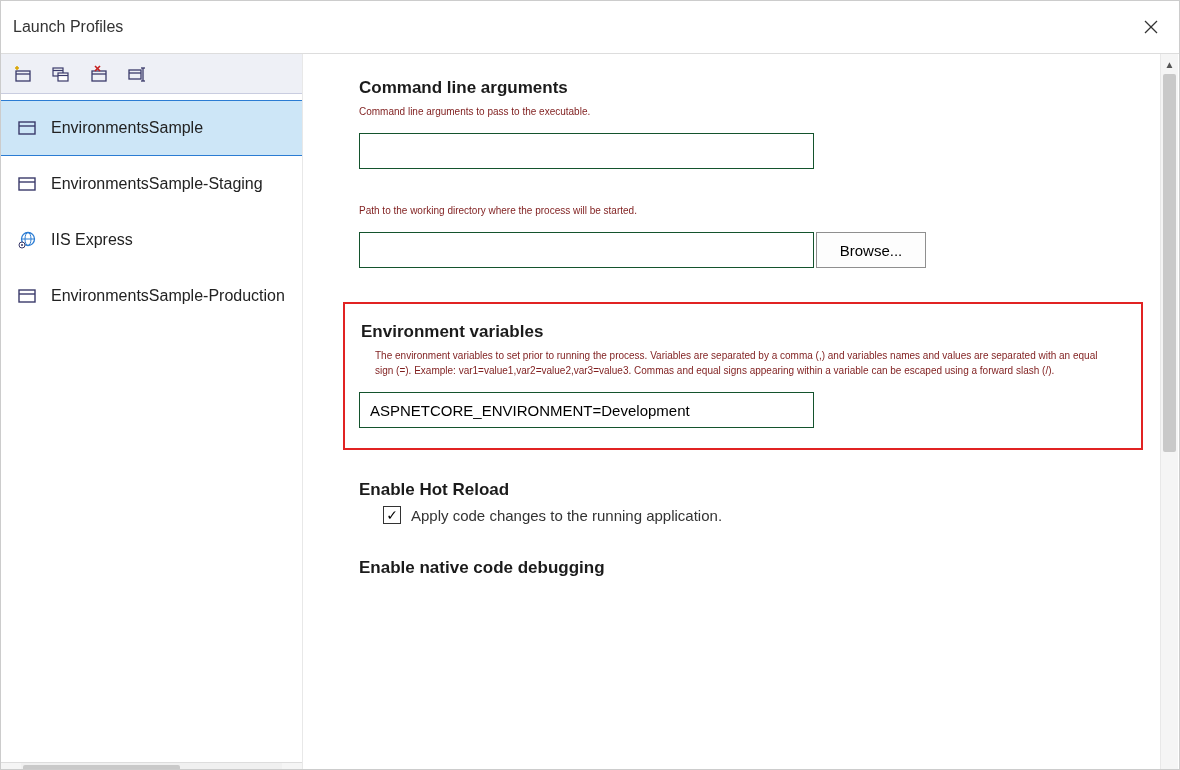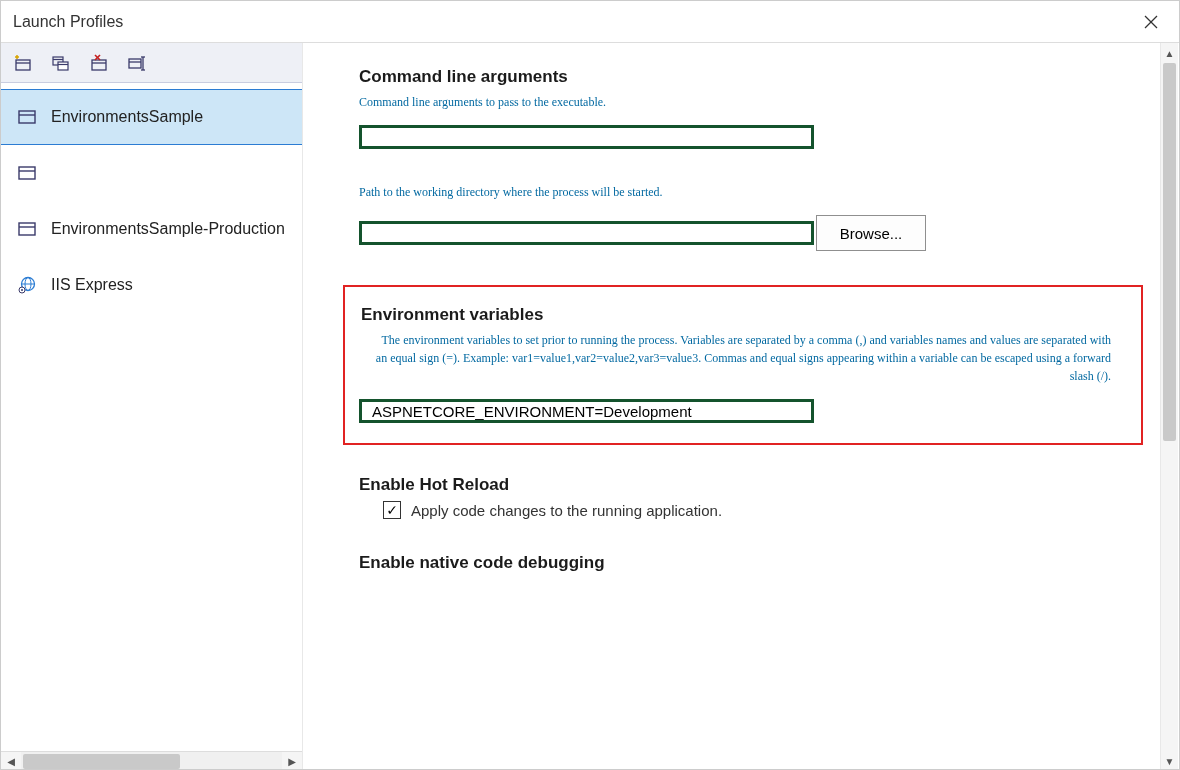--- a/index.html
+++ b/index.html
@@ -7,21 +7,21 @@
     font-family: "Segoe UI", Tahoma, sans-serif;
     font-size: 14px;
     color: #1b1b1b;
     background: #fff;
     width: 1180px;
     height: 770px;
     overflow: hidden;
     border: 1px solid #ccc;
   }
   .titlebar {
-    height: 42px;
+    height: 53px;
     display: flex;
     align-items: center;
     padding: 0 12px;
     border-bottom: 1px solid #ddd;
     background: #fff;
   }
   .titlebar-title { font-size: 16px; color: #333; }
   .titlebar-close {
     margin-left: auto;
     width: 32px; height: 32px;
@@ -88,46 +88,46 @@
   .sidebar-scrollbar .track{flex:1;background:#f0f0f0;height:100%;position:relative;}
   .sidebar-scrollbar .thumb{position:absolute;left:2px;top:2px;height:calc(100% - 4px);width:60%;background:#c9c9c9;border-radius:2px;}
   .content {
     flex: 1;
     overflow: hidden;
     position: relative;
     padding: 24px 40px 0 56px;
   }
   .section { margin-bottom: 34px; }
   .section-title { font-size: 17px; font-weight: 700; color: #1b1b1b; margin-bottom: 6px; }
-  .section-desc { font-size: 12px; color: #0369a1; line-height: 1.5; margin-bottom: 14px; font-family: Liberation Serif, serif; }
+  .section-desc { font-size: 10px; color: #7f1d1d; line-height: 1.5; margin-bottom: 14px; }
   .text-input {
     width: 455px;
-    height: 24px;
-    border: 3px solid #14532d;
+    height: 36px;
+    border: 1px solid #14532d;
     padding: 0 10px;
     font-size: 15px;
     font-family: inherit;
   }
   .browse-row { display: flex; gap: 2px; align-items: center;}
   .browse-btn {
     width: 110px; height: 36px;
     border: 1px solid #8f8f8f;
     background: #fdfdfd;
     cursor: pointer;
     font-size: 15px;
   }
   .highlight-box {
     border: 2px solid #e12323;
     padding: 18px 30px 20px 14px;
     margin-left: -16px;
     margin-right: -4px;
     margin-bottom: 30px;
   }
   .highlight-box .section-title{margin-left:2px;}
-  .highlight-box .section-desc{margin-left:10px;text-align:right;}
+  .highlight-box .section-desc{margin-left:16px;}
   .checkbox-row { display: flex; align-items: center; gap: 10px; font-size: 15px; color: #333; padding-left: 24px;}
   .checkbox {
     width: 18px; height: 18px;
     border: 1px solid #333;
     display: flex; align-items: center; justify-content: center;
     background: #fff;
     cursor: pointer;
   }
   .checkbox.checked::after{content:"✓";font-size:14px;line-height:1;color:#000;}
   .v-scrollbar {
@@ -204,42 +204,43 @@
         </span>
         <span>EnvironmentsSample</span>
       </div>
       <div class="profile-item">
         <span class="icon">
           <svg viewBox="0 0 20 20">
               <rect x="2" y="4" width="16" height="12" fill="none" stroke="#3a3a6a" stroke-width="1.4"></rect>
               <line x1="2" y1="8" x2="18" y2="8" stroke="#3a3a6a" stroke-width="1.4"></line>
             </svg>
         </span>
-      </div>
-      <div class="profile-item">
-        <span class="icon">
-          <svg viewBox="0 0 20 20">
-              <rect x="2" y="4" width="16" height="12" fill="none" stroke="#3a3a6a" stroke-width="1.4"></rect>
-              <line x1="2" y1="8" x2="18" y2="8" stroke="#3a3a6a" stroke-width="1.4"></line>
-            </svg>
-        </span>
-        <span>EnvironmentsSample-Production</span>
+        <span>EnvironmentsSample-Staging</span>
       </div>
       <div class="profile-item">
         <span class="icon">
           <svg viewBox="0 0 20 20">
             <circle cx="11" cy="9" r="6.5" fill="none" stroke="#2b7cd3" stroke-width="1.3"></circle>
             <ellipse cx="11" cy="9" rx="3" ry="6.5" fill="none" stroke="#2b7cd3" stroke-width="1"></ellipse>
             <line x1="4.5" y1="9" x2="17.5" y2="9" stroke="#2b7cd3" stroke-width="1"></line>
             <circle cx="5" cy="15" r="3" fill="#fff" stroke="#3a3a6a" stroke-width="1"></circle>
             <circle cx="5" cy="15" r="1" fill="#3a3a6a"></circle>
           </svg>
         </span>
         <span>IIS Express</span>
       </div>
+      <div class="profile-item">
+        <span class="icon">
+          <svg viewBox="0 0 20 20">
+              <rect x="2" y="4" width="16" height="12" fill="none" stroke="#3a3a6a" stroke-width="1.4"></rect>
+              <line x1="2" y1="8" x2="18" y2="8" stroke="#3a3a6a" stroke-width="1.4"></line>
+            </svg>
+        </span>
+        <span>EnvironmentsSample-Production</span>
+      </div>
     </div>
 
     <div class="sidebar-scrollbar">
       <div class="arrow">◀</div>
       <div class="track">
           <div class="thumb"></div>
         </div>
       <div class="arrow">▶</div>
     </div>
   </div>

